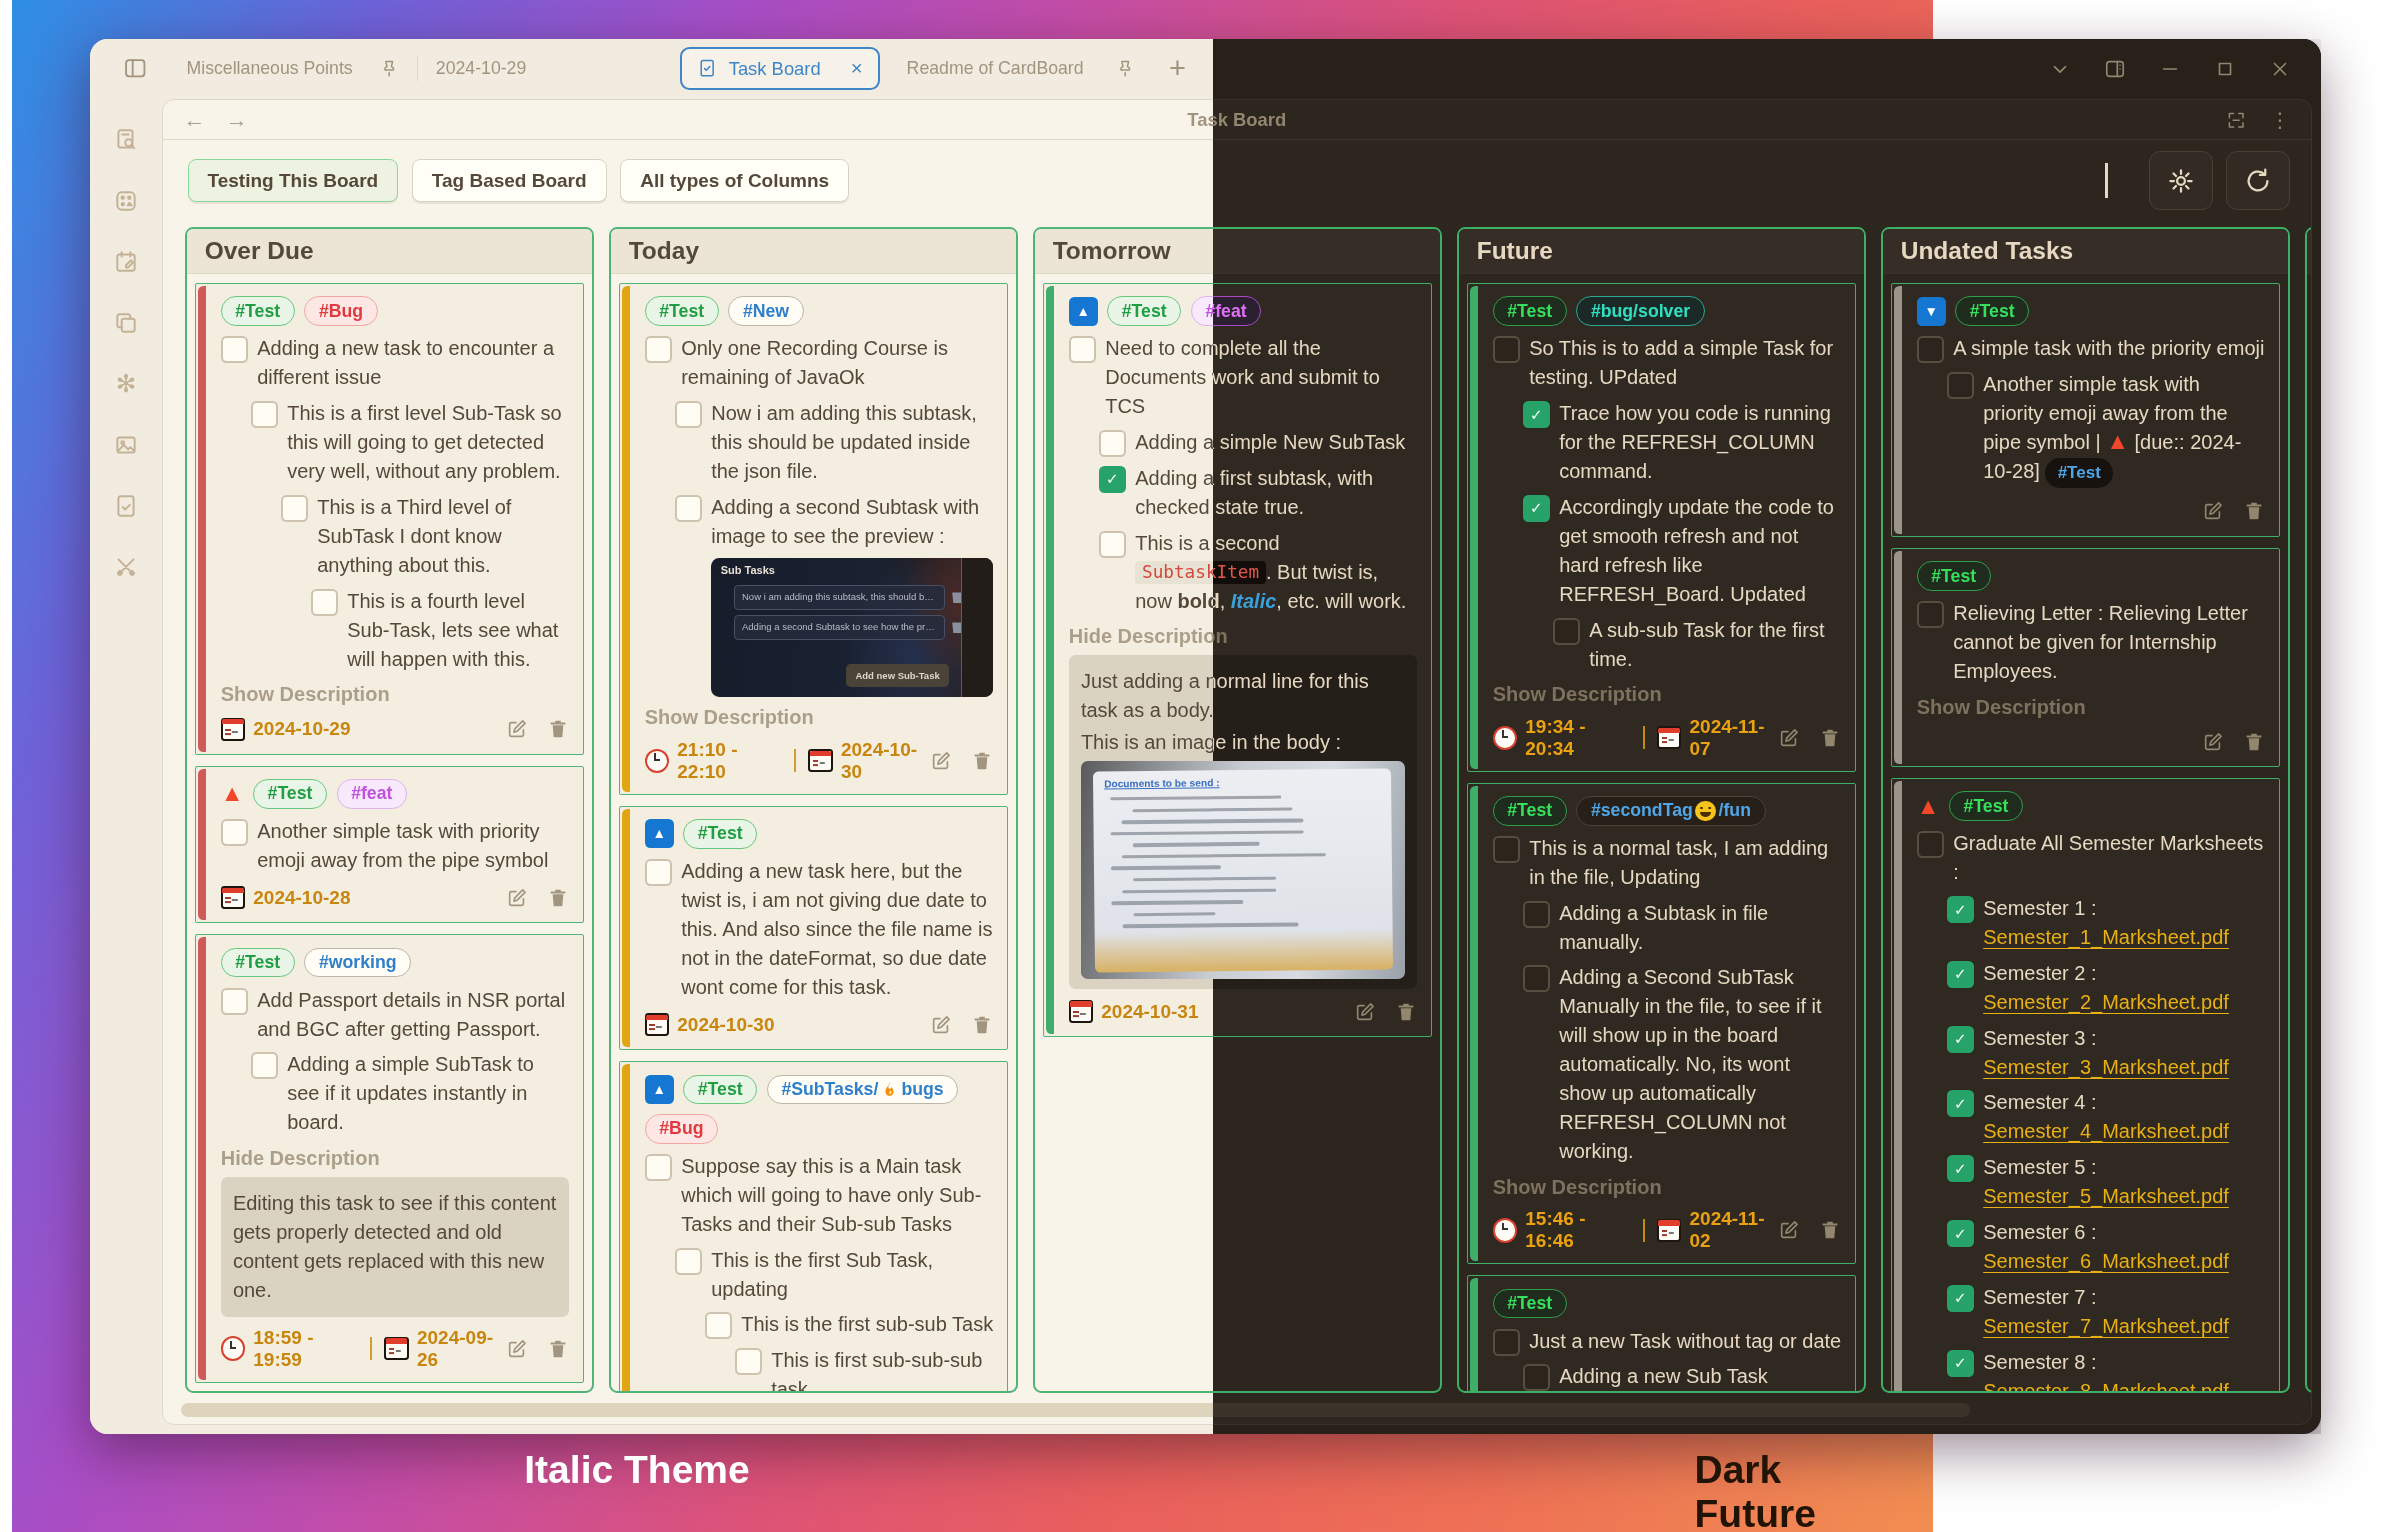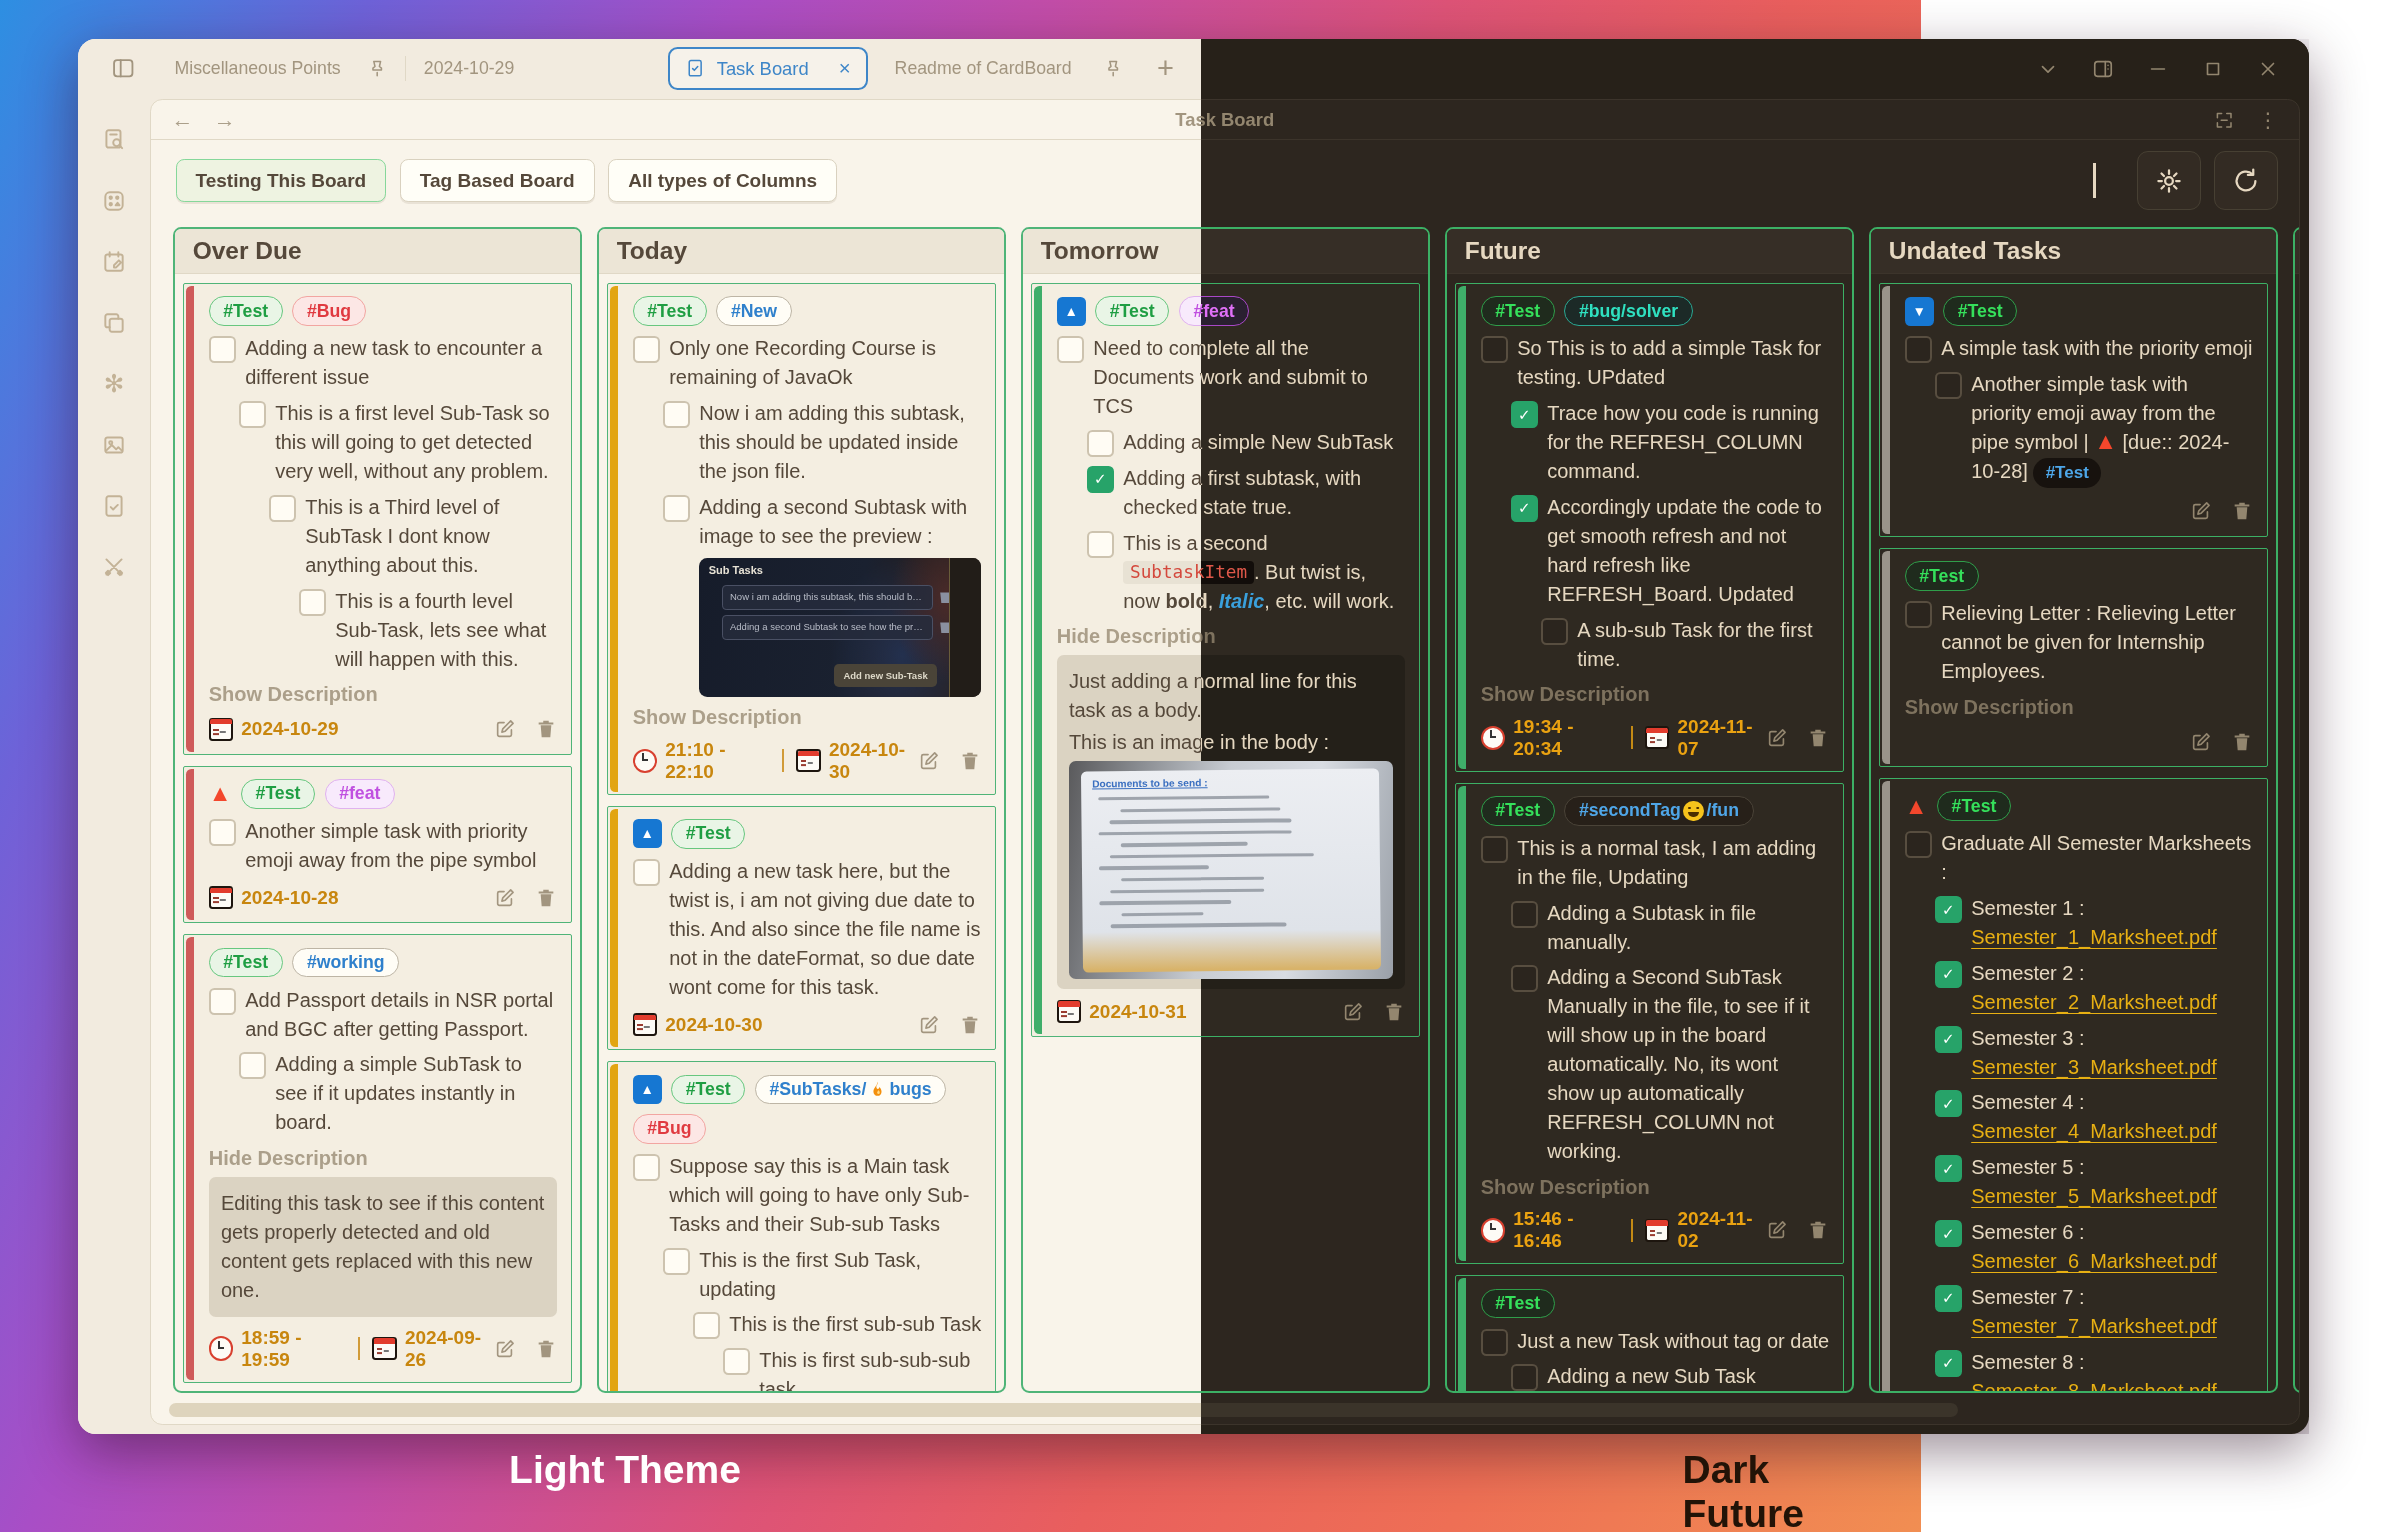--- a/index.html
+++ b/index.html
@@ -1,18 +1,18 @@
 <!DOCTYPE html>
 <html style="font-size:11px"><head>
 <meta charset="utf-8">
 <style>
   html,body{margin:0;padding:0;width:2401px;height:1532px;overflow:hidden;}
   .scene{position:relative;width:1921px;height:1532px;
     background:linear-gradient(115deg,#2d8fe2 0%,#6e62d8 14%,#a84ec6 28%,#c24da8 40%,#dd5377 55%,#e95f5d 68%,#ee6f55 82%,#f18e52 100%);
-    font-family:"Liberation Sans","DejaVu Sans",sans-serif;}
+    font-family:"Liberation Sans","DejaVu Sans",sans-serif;margin-left:12px;}
 
   
   .window{position:absolute;left:78px;top:39px;width:2231px;height:1395px;border-radius:17.7px;
     overflow:hidden;box-shadow:0 17.7px 54px rgba(40,10,30,.45);
     --bg:#f2ebdf;--bg2:#f9f4ea;--card:#f4eee1;--colhead:#ece5d6;--text:#55483a;--text2:#a2957f;
     --muted:#ab9f8a;--border:#e0d8c6;--green:#4fb478;--date:#c8860e;--descbg:#dbd3c2;
     --cb-border:#cdc3af;--cb-bg:#fffcf4;--icon:#b4a78f;--ribbon-ic:#c3b296;
     --tabbg:#fffef7;--tabborder:#d9d1bf;--tabactiveb:#86d79a;--tabactivebg:#eef3e1;
     --sqbtn:#efe8da;--sqborder:#ddd4c2;--scroll:#ded4bd;--link:#cf9a0c;
     background:var(--bg);color:var(--text);}
@@ -1533,16 +1533,16 @@
               <div class="col-header"></div>
               <div class="col-body"></div>
             </section>
           </div>
         <div class="hscroll">
           <div class="hthumb"></div>
         </div>
       </div>
     </div>
   </div>
-    <div class="caption light">Light Theme</div>
+    <div class="caption light">Italic Theme</div>
   <div class="caption dark">Dark Future</div>
 </div>
 
 
 </body></html>

